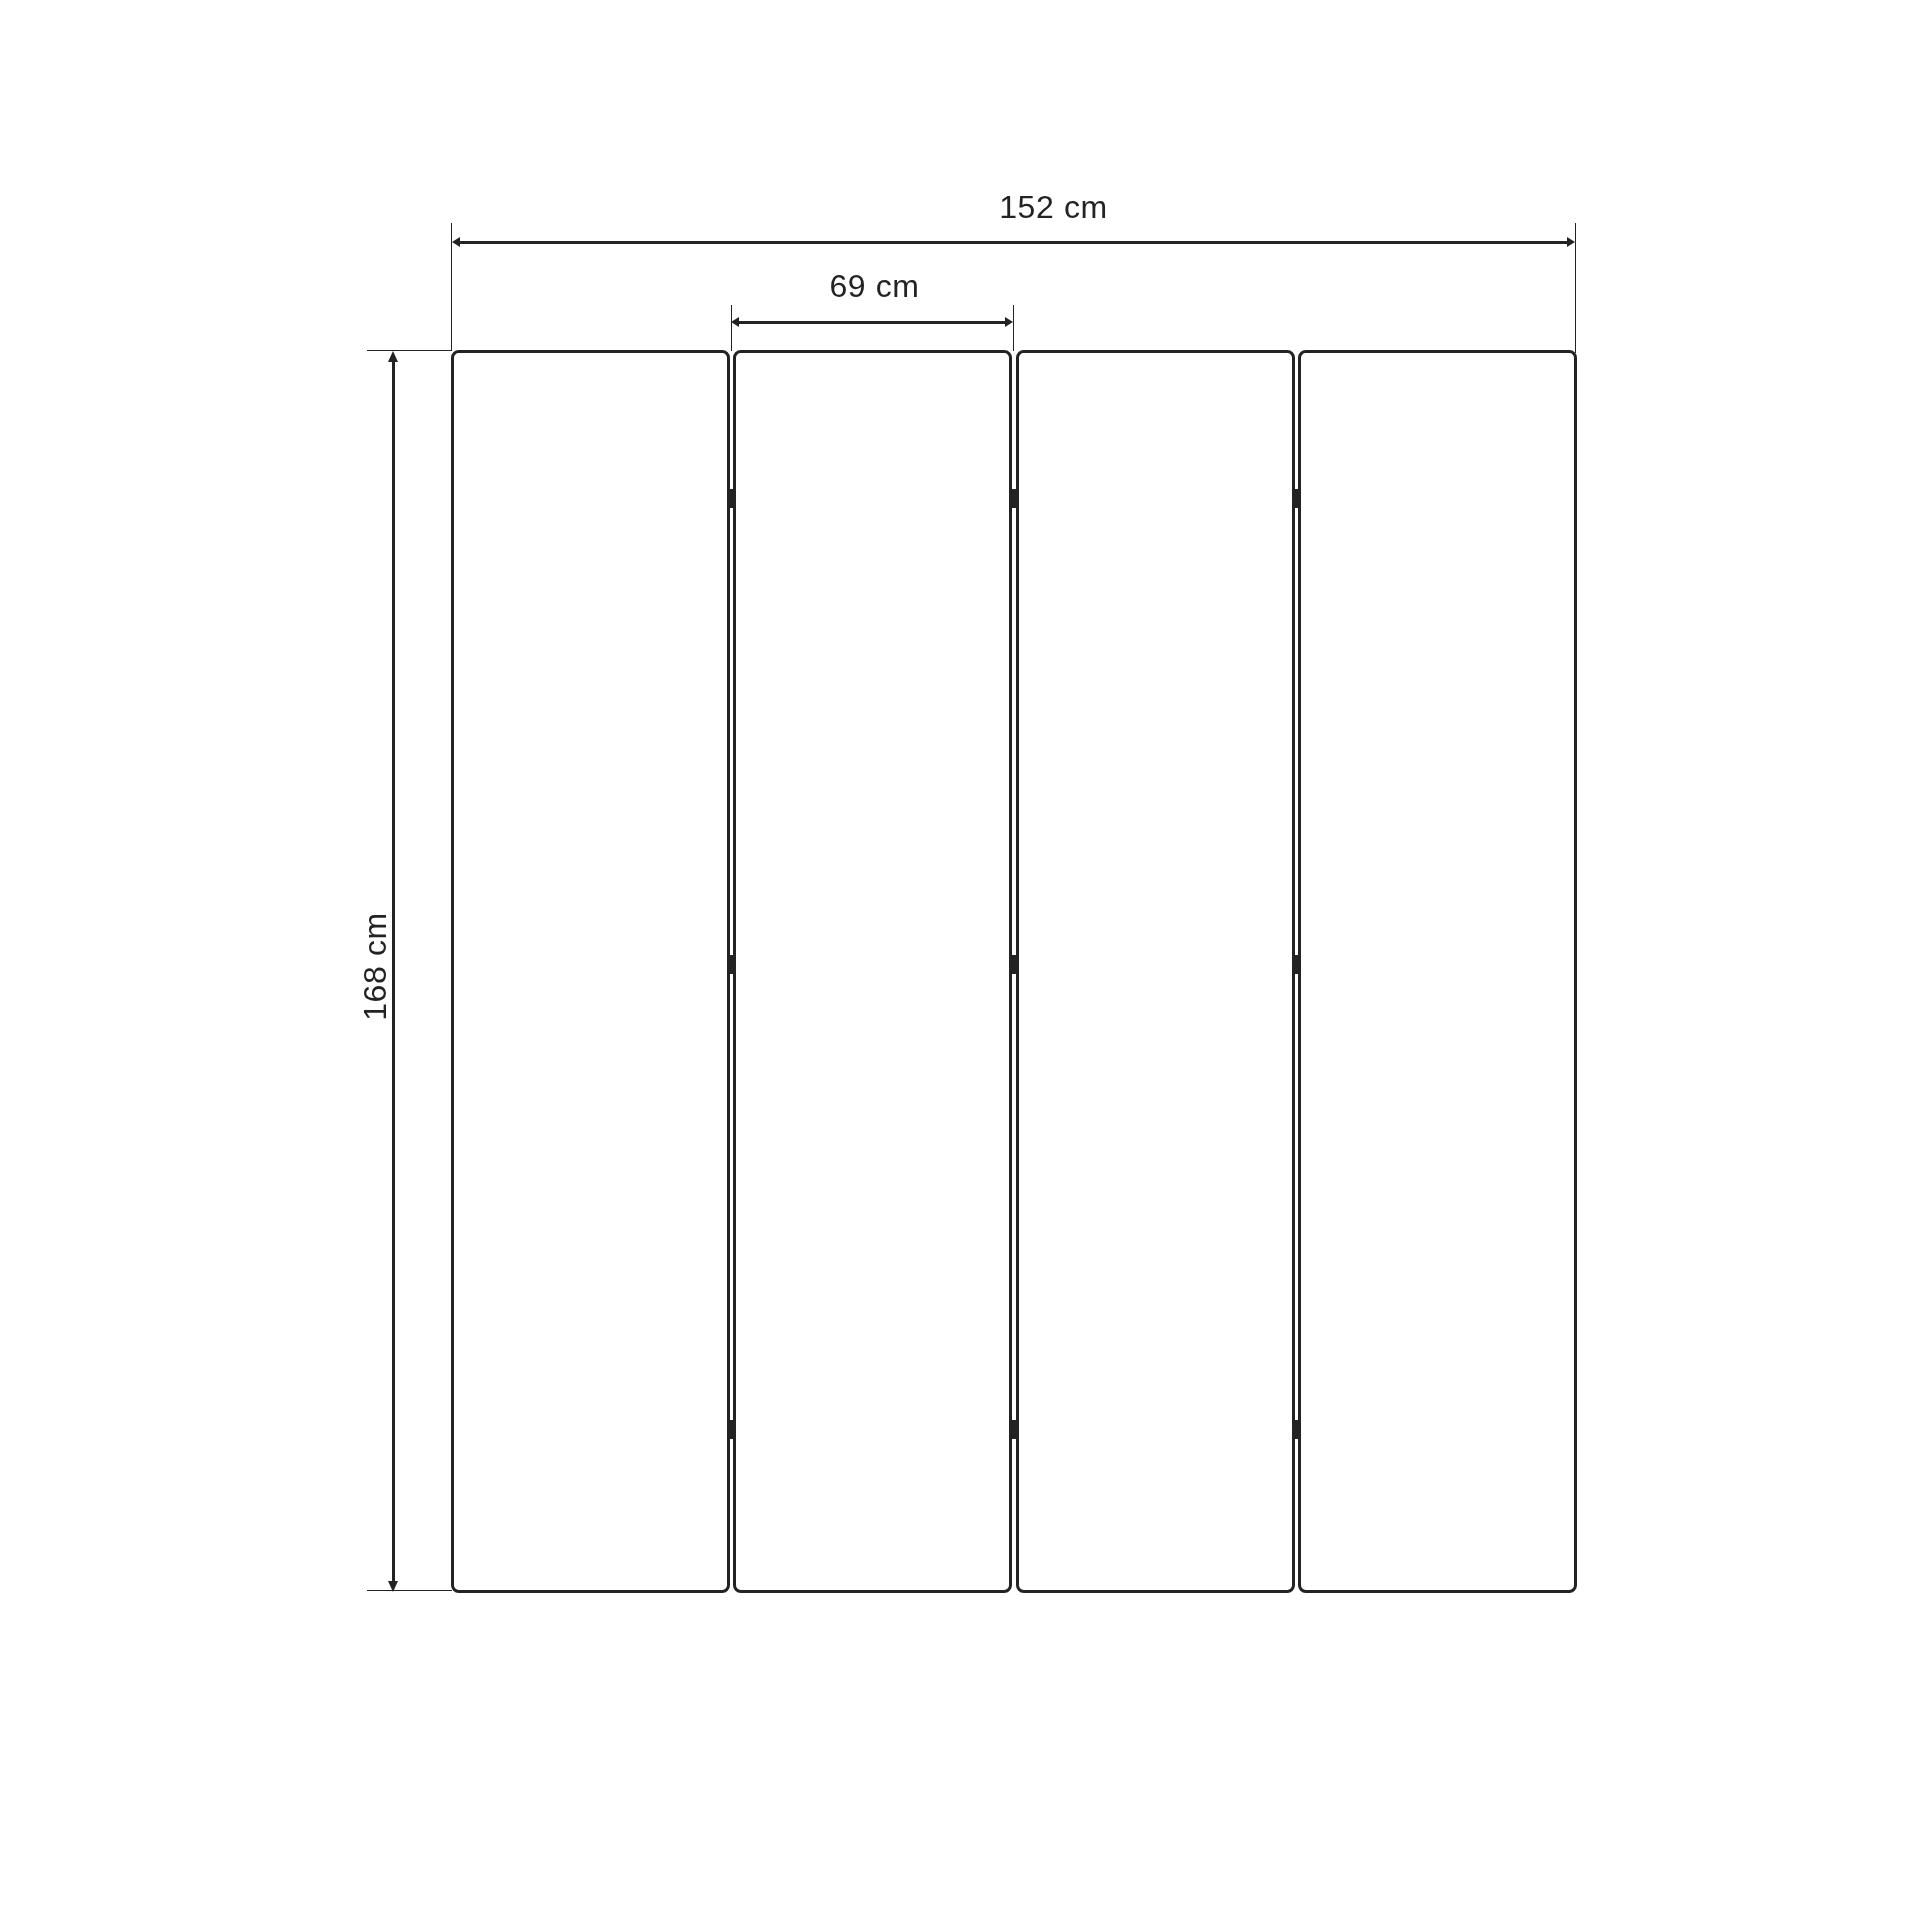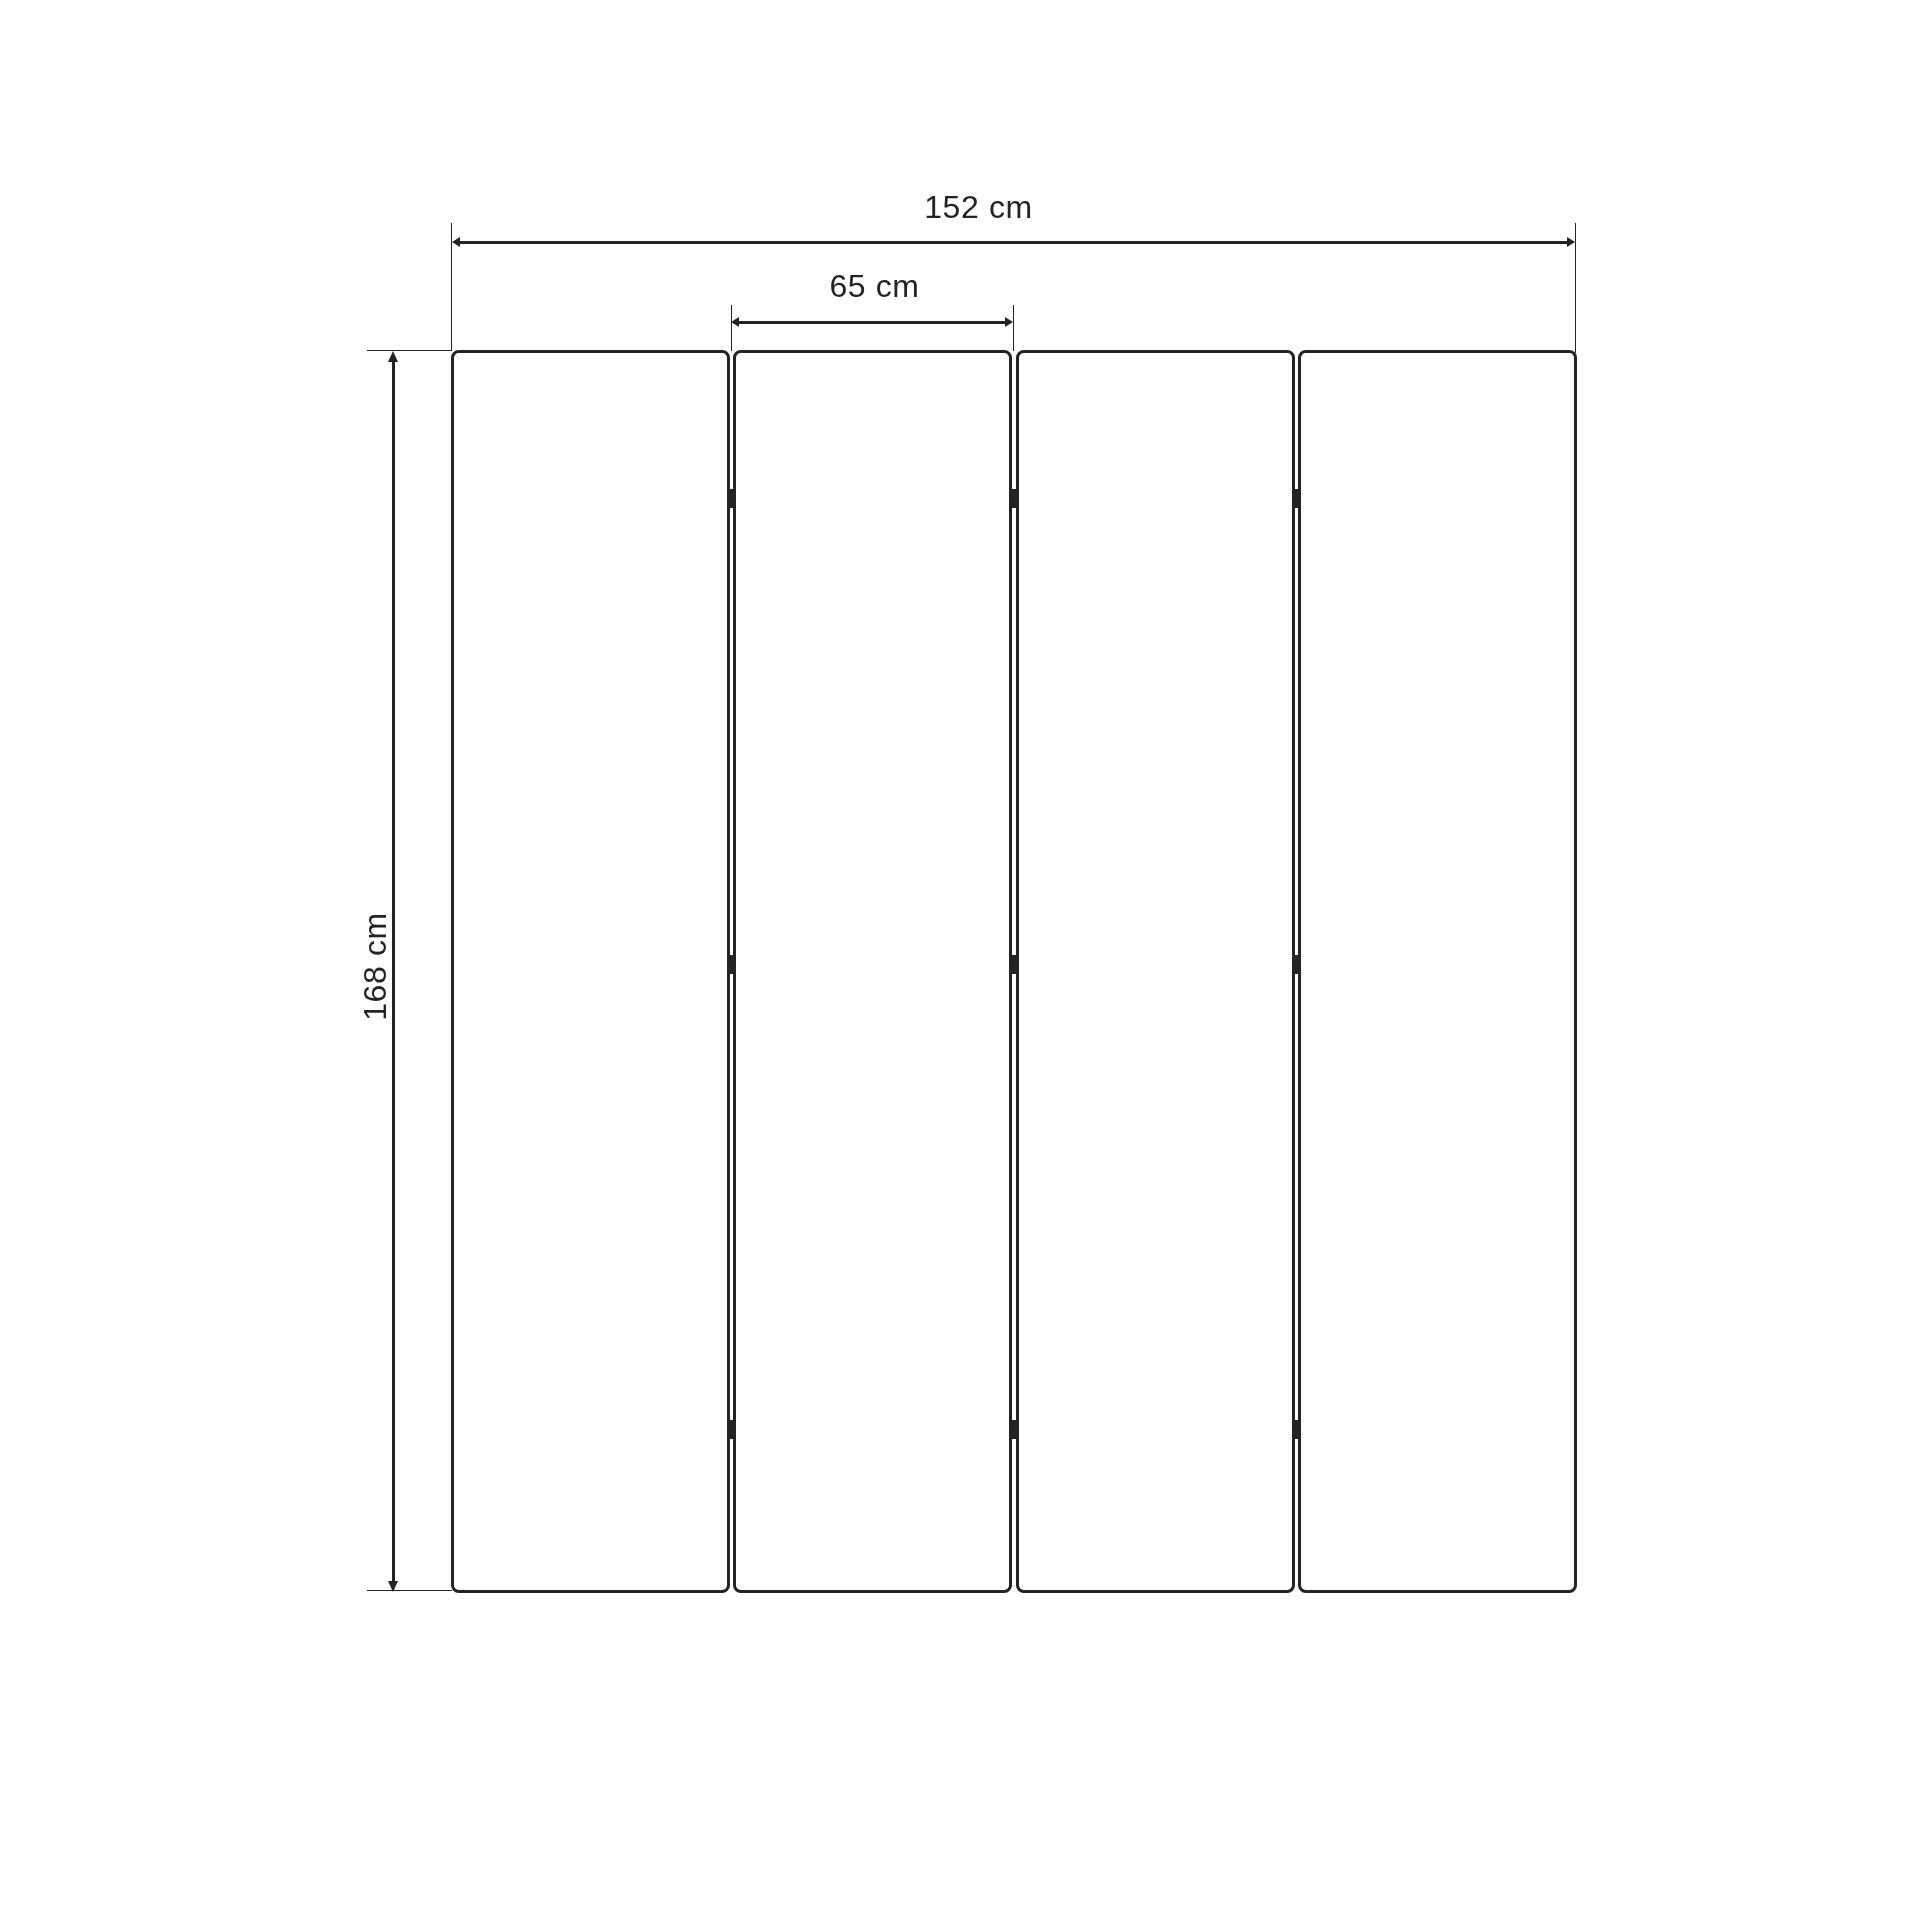--- a/index.html
+++ b/index.html
@@ -113,28 +113,28 @@
   <div class="hinge" style="left:1010px;top:1420px"></div>
   <div class="hinge" style="left:1292px;top:489px"></div>
   <div class="hinge" style="left:1292px;top:955px"></div>
   <div class="hinge" style="left:1292px;top:1420px"></div>
 
   <div class="ext-v" style="left:451px;top:223px;height:127px"></div>
   <div class="ext-v" style="left:1575px;top:223px;height:130px"></div>
   <div class="dim-shaft-h" style="left:459px;top:241px;width:1109px"></div>
   <div class="arr left" style="left:452px;top:237px"></div>
   <div class="arr right" style="left:1567px;top:237px"></div>
-  <div class="dim-label" style="left:882px;top:191px">152 cm</div>
+  <div class="dim-label" style="left:957px;top:191px">152 cm</div>
 
   <div class="ext-v" style="left:731px;top:305px;height:46px"></div>
   <div class="ext-v" style="left:1013px;top:305px;height:46px"></div>
   <div class="dim-shaft-h" style="left:739px;top:321px;width:268px"></div>
   <div class="arr left" style="left:731px;top:317px"></div>
   <div class="arr right" style="left:1005px;top:317px"></div>
-  <div class="dim-label" style="left:778px;top:270px">65 cm</div>
+  <div class="dim-label" style="left:778px;top:270px">69 cm</div>
 
   <div class="ext-h" style="left:367px;top:350px;width:85px"></div>
   <div class="ext-h" style="left:367px;top:1590px;width:85px"></div>
   <div class="dim-shaft-v" style="left:392px;top:360px;height:1224px"></div>
   <div class="arr up" style="left:388px;top:351px"></div>
   <div class="arr down" style="left:388px;top:1581px"></div>
   <div class="dim-label rot" style="left:279px;top:950px">168 cm</div>
 
 </div>
 

